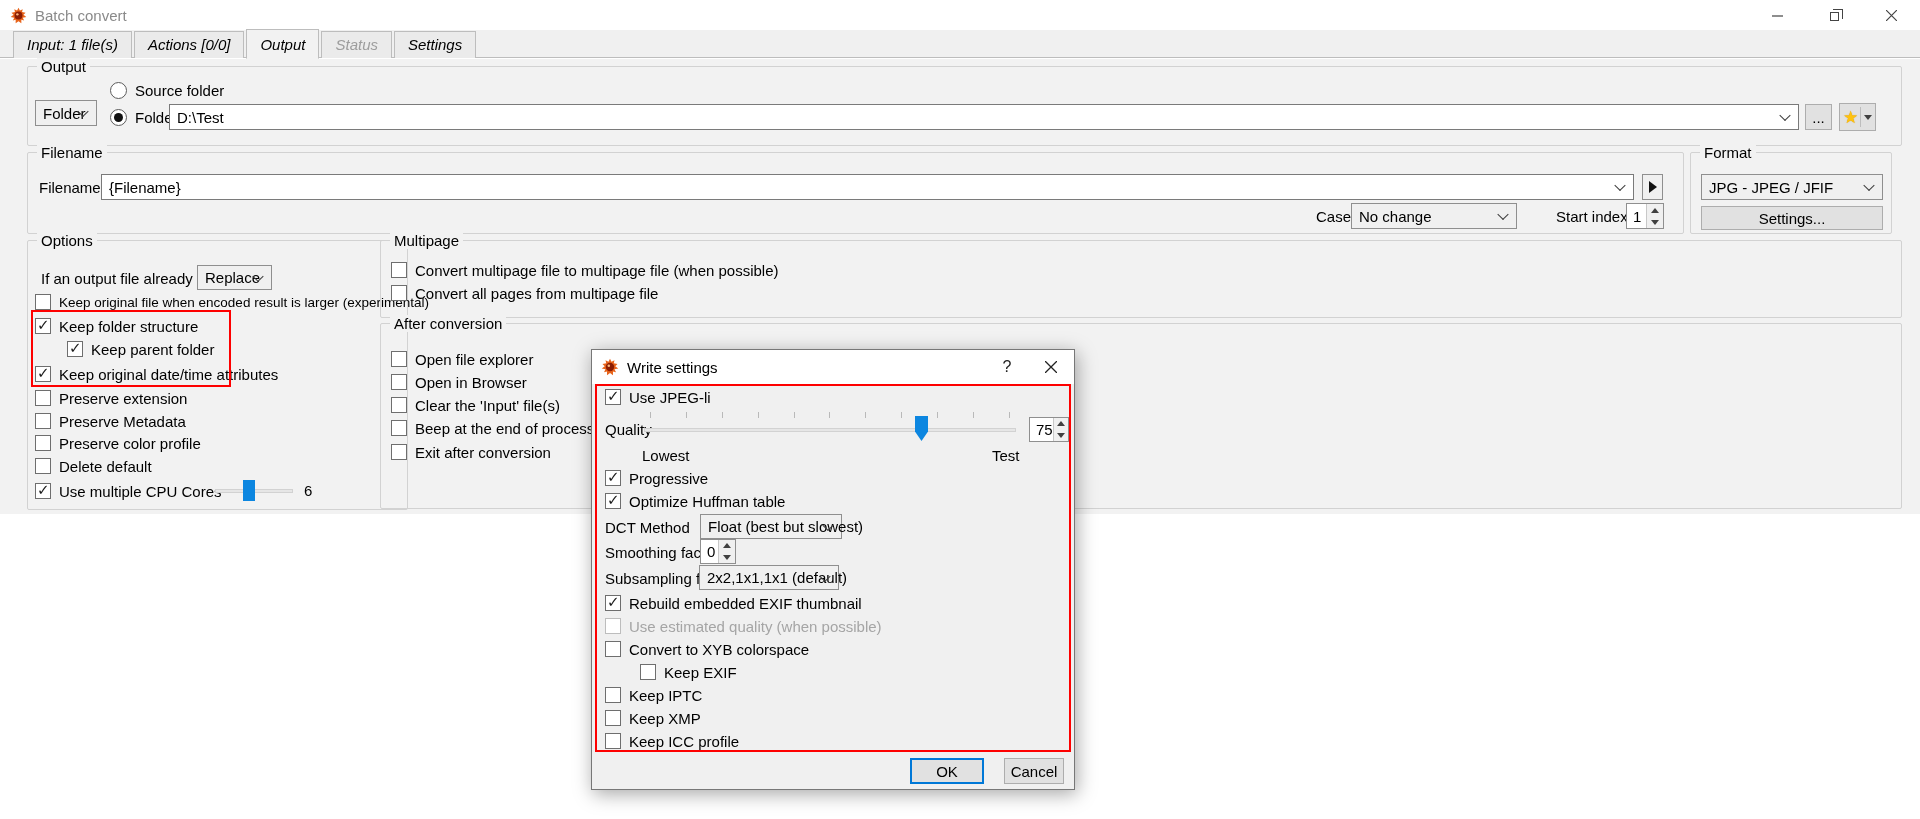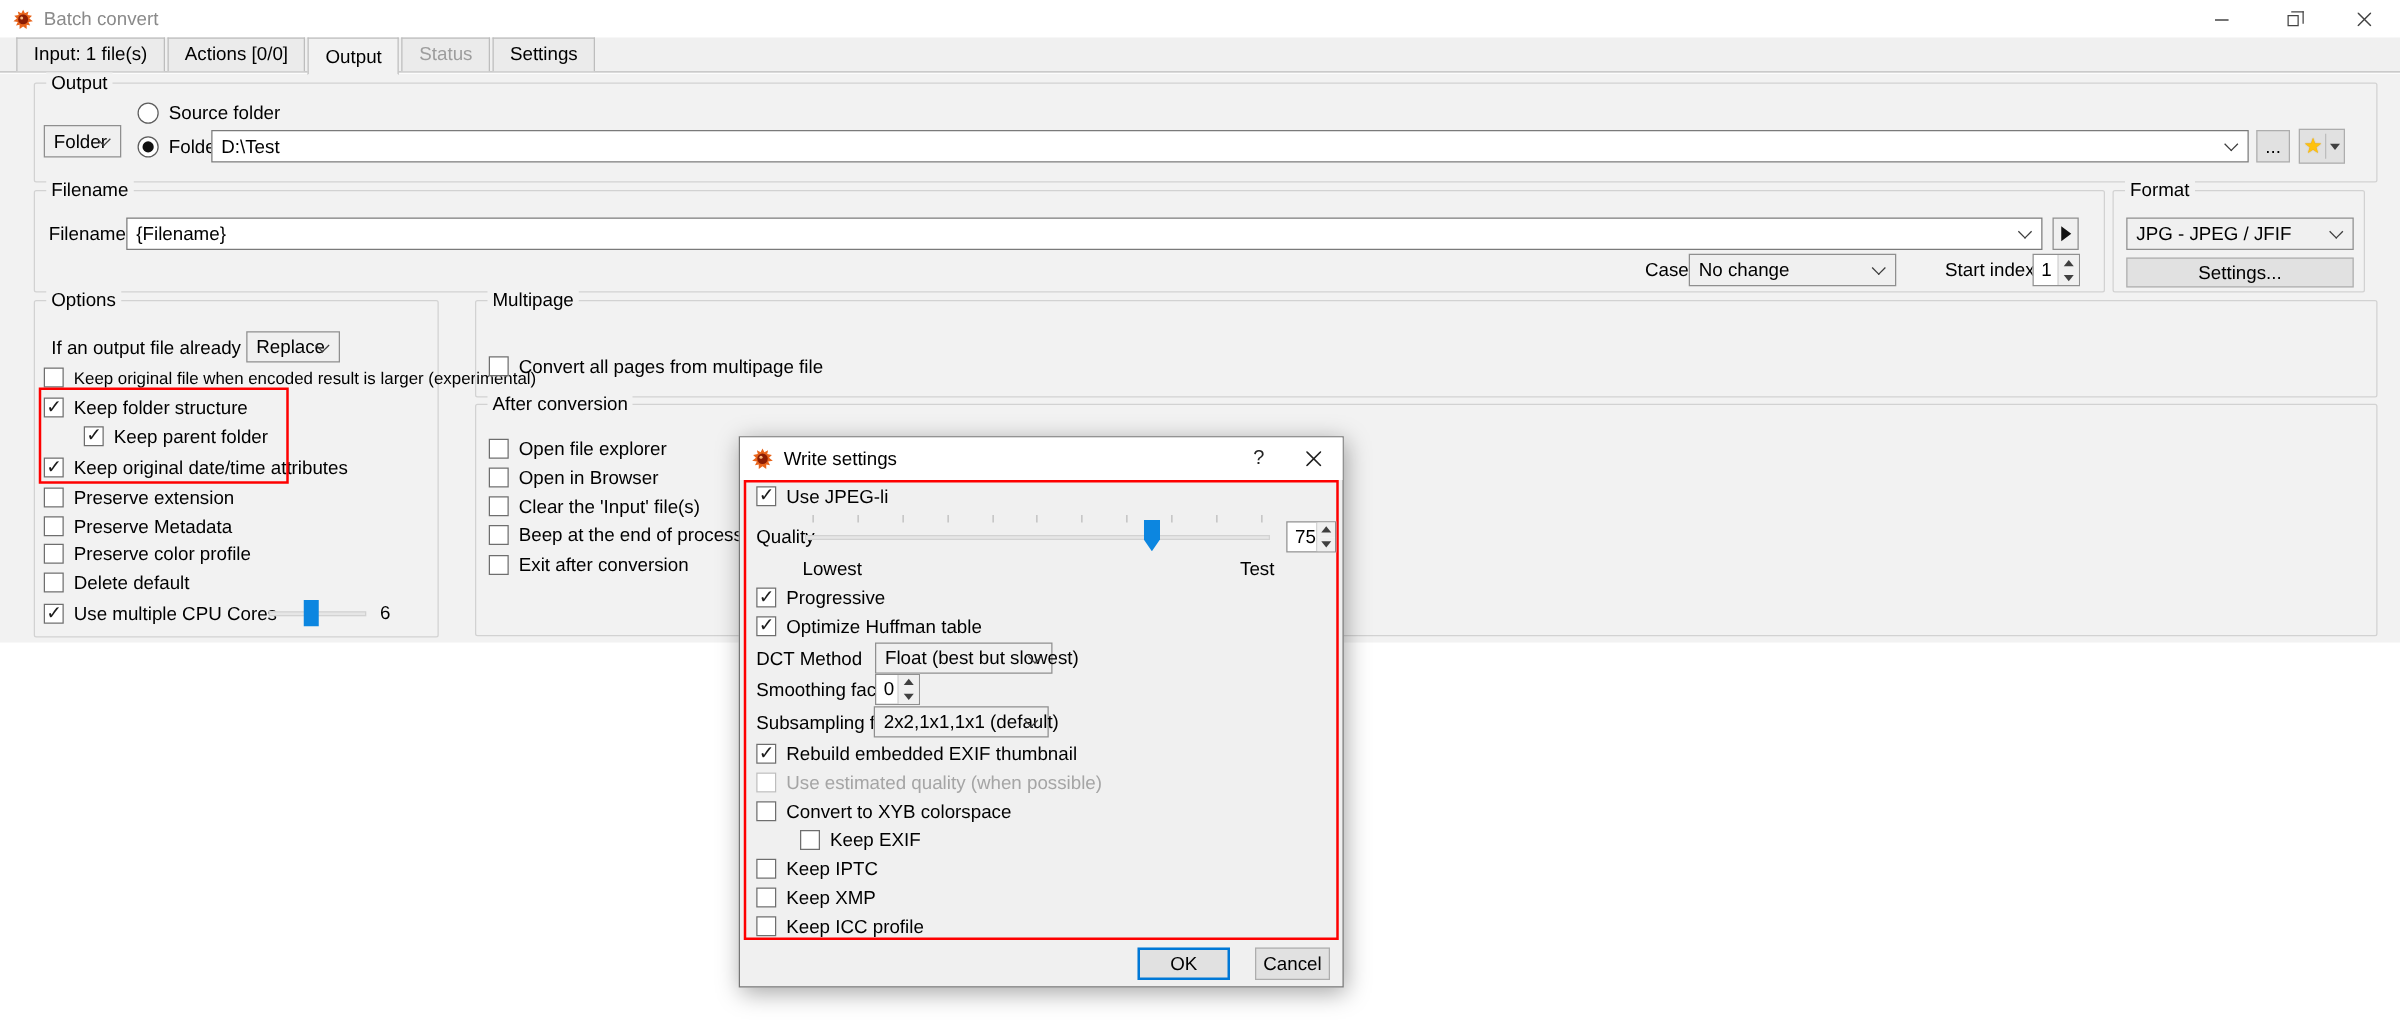--- a/index.html
+++ b/index.html
@@ -13,21 +13,21 @@
   #titlebar .app-title { color:#8a8a8a; margin-left:8px; }
   .app-icon { width:17px; height:17px; margin-left:10px; display:inline-block; }
   .win-btns { position:absolute; right:0; top:0; height:30px; display:flex; }
   .win-btn { width:57px; height:30px; display:flex; align-items:center; justify-content:center; color:#444; }
   .restore-sq { width:9px; height:9px; border:1px solid #444; position:relative; background:#fff; margin-top:2px; }
   .restore-sq::before { content:""; position:absolute; left:2px; top:-4px; width:9px; height:9px;
               border:1px solid #444; border-bottom:none; border-left:none; }
 
   
   #tabbar { position:absolute; left:0; top:30px; width:1920px; height:28px; background:#f0f0f0;
-            display:flex; align-items:flex-start; padding-left:13px; border-bottom:1px solid #bdbdbd; }
+            display:flex; align-items:center; padding-left:13px; border-bottom:1px solid #bdbdbd;font-style:italic; }
   .tab { border:1px solid #bdbdbd; border-bottom:none; background:#ebebeb; padding:4px 13px 5px 13px;
          margin-right:2px; margin-bottom:-1px; position:relative; white-space:nowrap; }
   .tab.active { background:#f2f2f2; padding-top:6px; z-index:2; border-bottom:1px solid #f2f2f2; }
   .tab.disabled { color:#9d9d9d; }
 
   #page { position:absolute; left:0; top:59px; width:1920px; height:455px; background:#f2f2f2; }
 
   
   .group { position:absolute; border:1px solid #d2d2d2; border-radius:2px; }
   .group > .gtitle { position:absolute; top:-9px; left:9px; background:#f2f2f2; padding:0 4px; color:#000; }
@@ -179,21 +179,21 @@
 <div class="group" style="left:1690px; top:152px; width:202px; height:82px;">
   <span class="gtitle">Format</span>
   <div class="combo" style="left:10px; top:21px; width:182px;">
     <span>JPG - JPEG / JFIF</span>
   </div>
   <div class="btn" style="left:10px; top:53px; width:182px; height:24px;">
     <span>Settings...</span>
   </div>
 </div>
 
-<div class="group" style="left:27px; top:240px; width:324px; height:270px;">
+<div class="group" style="left:27px; top:240px; width:381px; height:270px;">
   <span class="gtitle">Options</span>
   <span class="lbl abs" style="left:13px; top:29px;">If an output file already exists</span>
   <div class="combo" style="left:169px; top:24px; width:75px; height:25px;">
     <span>Replace</span>
   </div>
 
   <div class="cb-row" style="left:7px; top:51px;">
     <span class="cb"></span>
     <span class="lbl" style="font-size:13.5px;">Keep original file when encoded result is larger (experimental)</span>
   </div>
@@ -231,20 +231,24 @@
   </div>
   <div class="groove" style="left:187px; top:248px; width:78px;"></div>
   <div class="handle rect" style="left:215px; top:239px;"></div>
   <span class="lbl abs" style="left:276px; top:241px;">6</span>
 
   <div class="hl-red" style="left:3px; top:69px; width:200px; height:77px;"></div>
 </div>
 
 <div class="group" style="left:380px; top:240px; width:1522px; height:78px;">
   <span class="gtitle">Multipage</span>
+  <div class="cb-row" style="left:10px; top:19px;">
+    <span class="cb"></span>
+    <span class="lbl">Convert multipage file to multipage file (when possible)</span>
+  </div>
   <div class="cb-row" style="left:10px; top:42px;">
     <span class="cb"></span>
     <span class="lbl">Convert all pages from multipage file</span>
   </div>
 </div>
 
 <div class="group" style="left:380px; top:323px; width:1522px; height:186px;">
   <span class="gtitle">After conversion</span>
   <div class="cb-row" style="left:10px; top:25px;">
     <span class="cb"></span>

